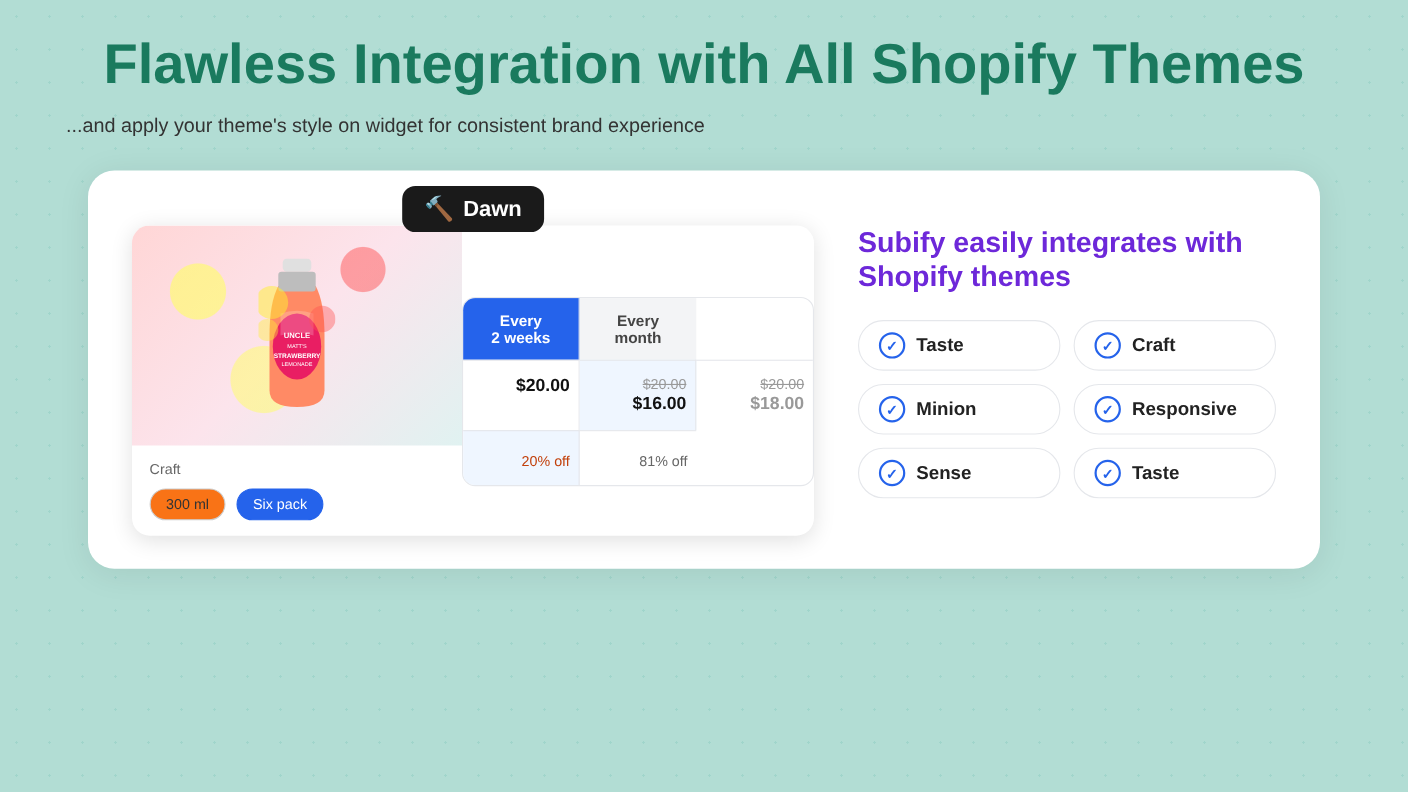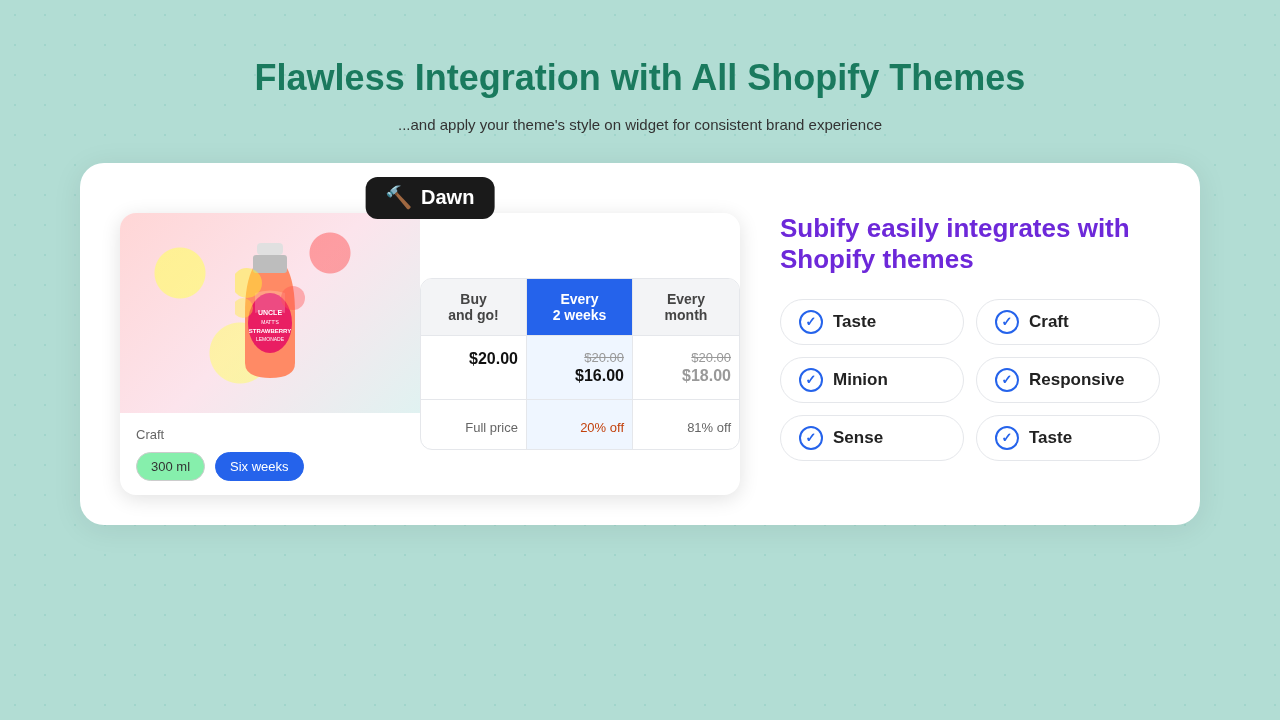--- a/index.html
+++ b/index.html
@@ -24,31 +24,30 @@
     }
 
     .page-wrapper {
       position: relative;
       z-index: 1;
       padding: 30px 60px 0;
     }
 
     .main-title {
       text-align: center;
-      font-size: 36px;
+      font-size: 51px;
       font-weight: 800;
       color: #1a7a5e;
       line-height: 1.1;
       margin-bottom: 18px;
-      margin-top: 28px;
     }
 
     .subtitle {
-      text-align: center;
-      font-size: 15px;
+      text-align: left;
+      font-size: 18px;
       color: #333;
       margin-bottom: 30px;
       font-weight: 400;
     }
 
     .card-container {
       background: white;
       border-radius: 24px;
       padding: 30px 40px;
       display: flex;
@@ -106,21 +105,21 @@
       gap: 10px;
     }
 
     .size-btn {
       padding: 6px 14px;
       border-radius: 20px;
       font-size: 13px;
       font-weight: 500;
       cursor: pointer;
       border: 1.5px solid #ccc;
-      background: #86efac;
+      background: #f97316;
       color: #333;
     }
 
     .size-btn.selected {
       background: #2563eb;
       color: white;
       border-color: #2563eb;
     }
 
     
@@ -318,51 +317,47 @@
               <circle cx="12" cy="40" r="15" fill="rgba(255,240,50,0.5)"></circle>
               <circle cx="58" cy="55" r="12" fill="rgba(255,80,80,0.4)"></circle>
               <circle cx="8" cy="65" r="10" fill="rgba(255,240,50,0.4)"></circle>
             </svg>
           </div>
 
           <div class="product-details">
             <div class="product-size-label">Craft</div>
             <div class="size-options">
               <button class="size-btn">300 ml</button>
-              <button class="size-btn selected">Six weeks</button>
+              <button class="size-btn selected">Six pack</button>
             </div>
           </div>
         </div>
 
         <div class="pricing-table">
 
           <div class="pricing-header">
-            <div class="pricing-col-header">Buy<br>and go!</div>
             <div class="pricing-col-header active">Every<br>2 weeks</div>
             <div class="pricing-col-header">Every<br>month</div>
           </div>
 
           <div class="pricing-body">
             <div class="pricing-cell">
               <div class="price-current">$20.00</div>
             </div>
             <div class="pricing-cell active">
               <div class="price-original">$20.00</div>
               <div class="price-current">$16.00</div>
             </div>
             <div class="pricing-cell">
               <div class="price-original">$20.00</div>
               <div class="price-current muted">$18.00</div>
             </div>
           </div>
 
           <div class="pricing-body">
-            <div class="pricing-cell">
-              <div class="price-discount">Full price</div>
-            </div>
             <div class="pricing-cell active">
               <div class="price-discount active">20% off</div>
             </div>
             <div class="pricing-cell">
               <div class="price-discount">81% off</div>
             </div>
           </div>
         </div>
 
       </div>

